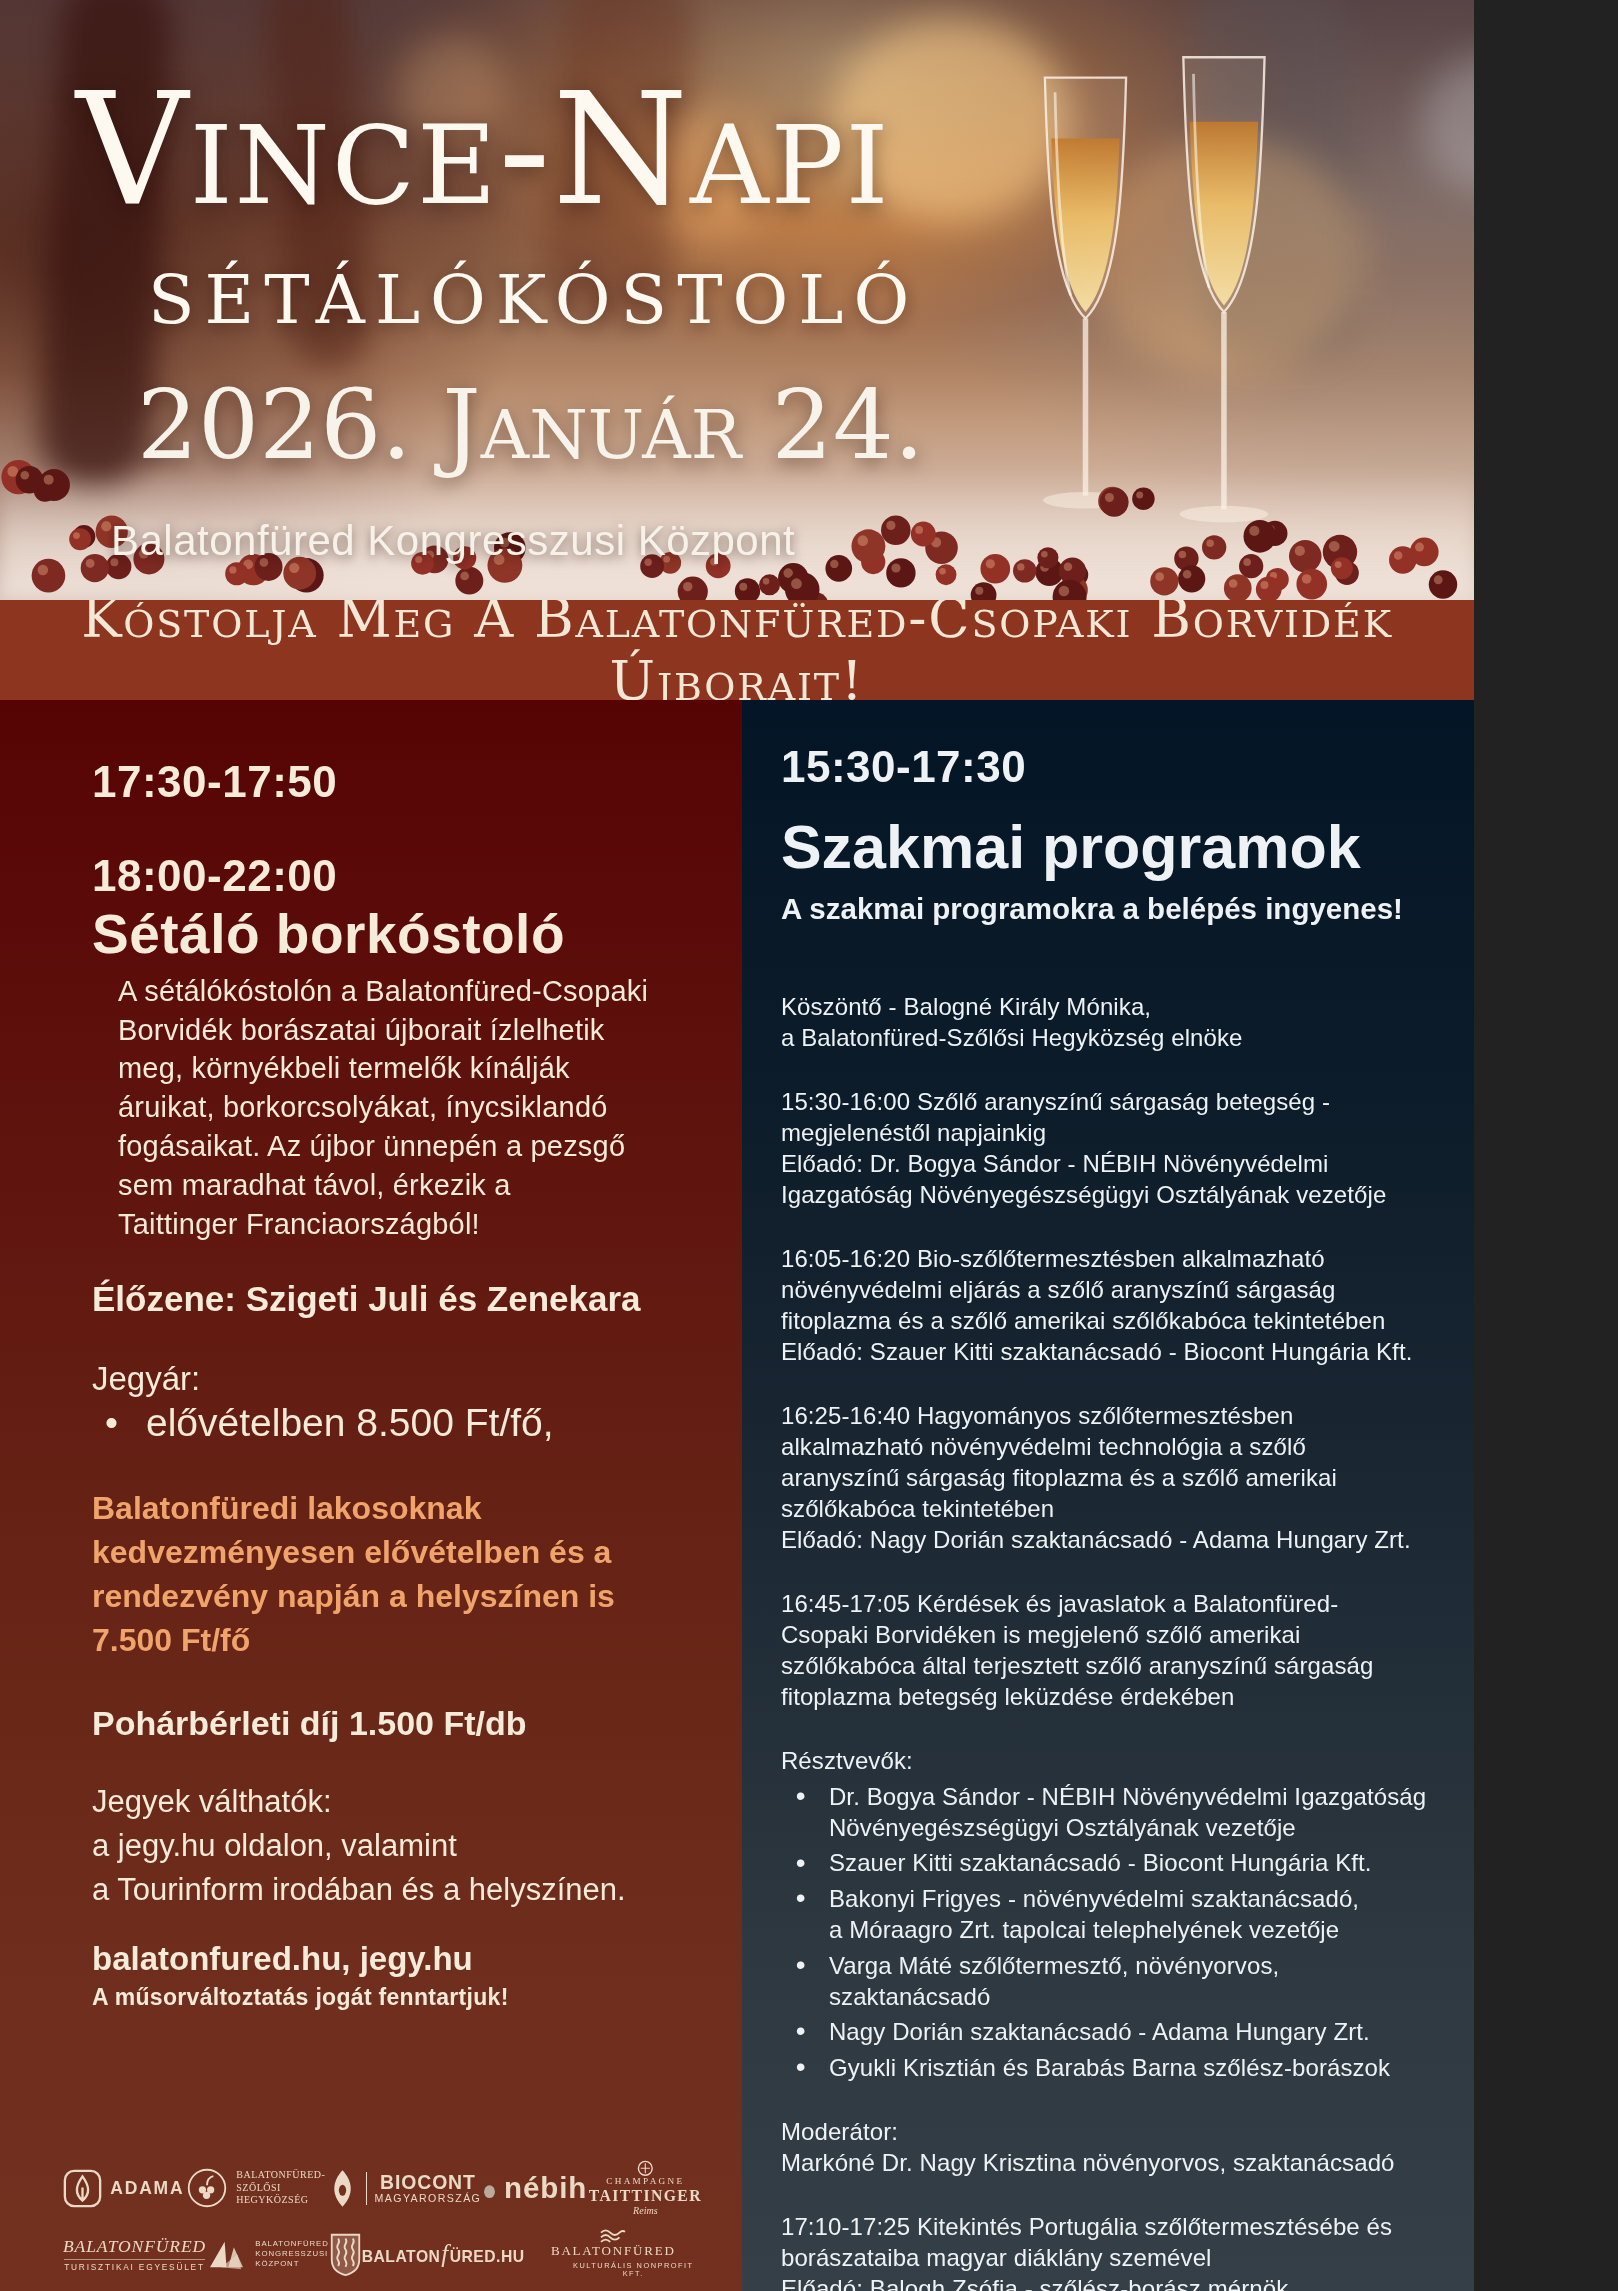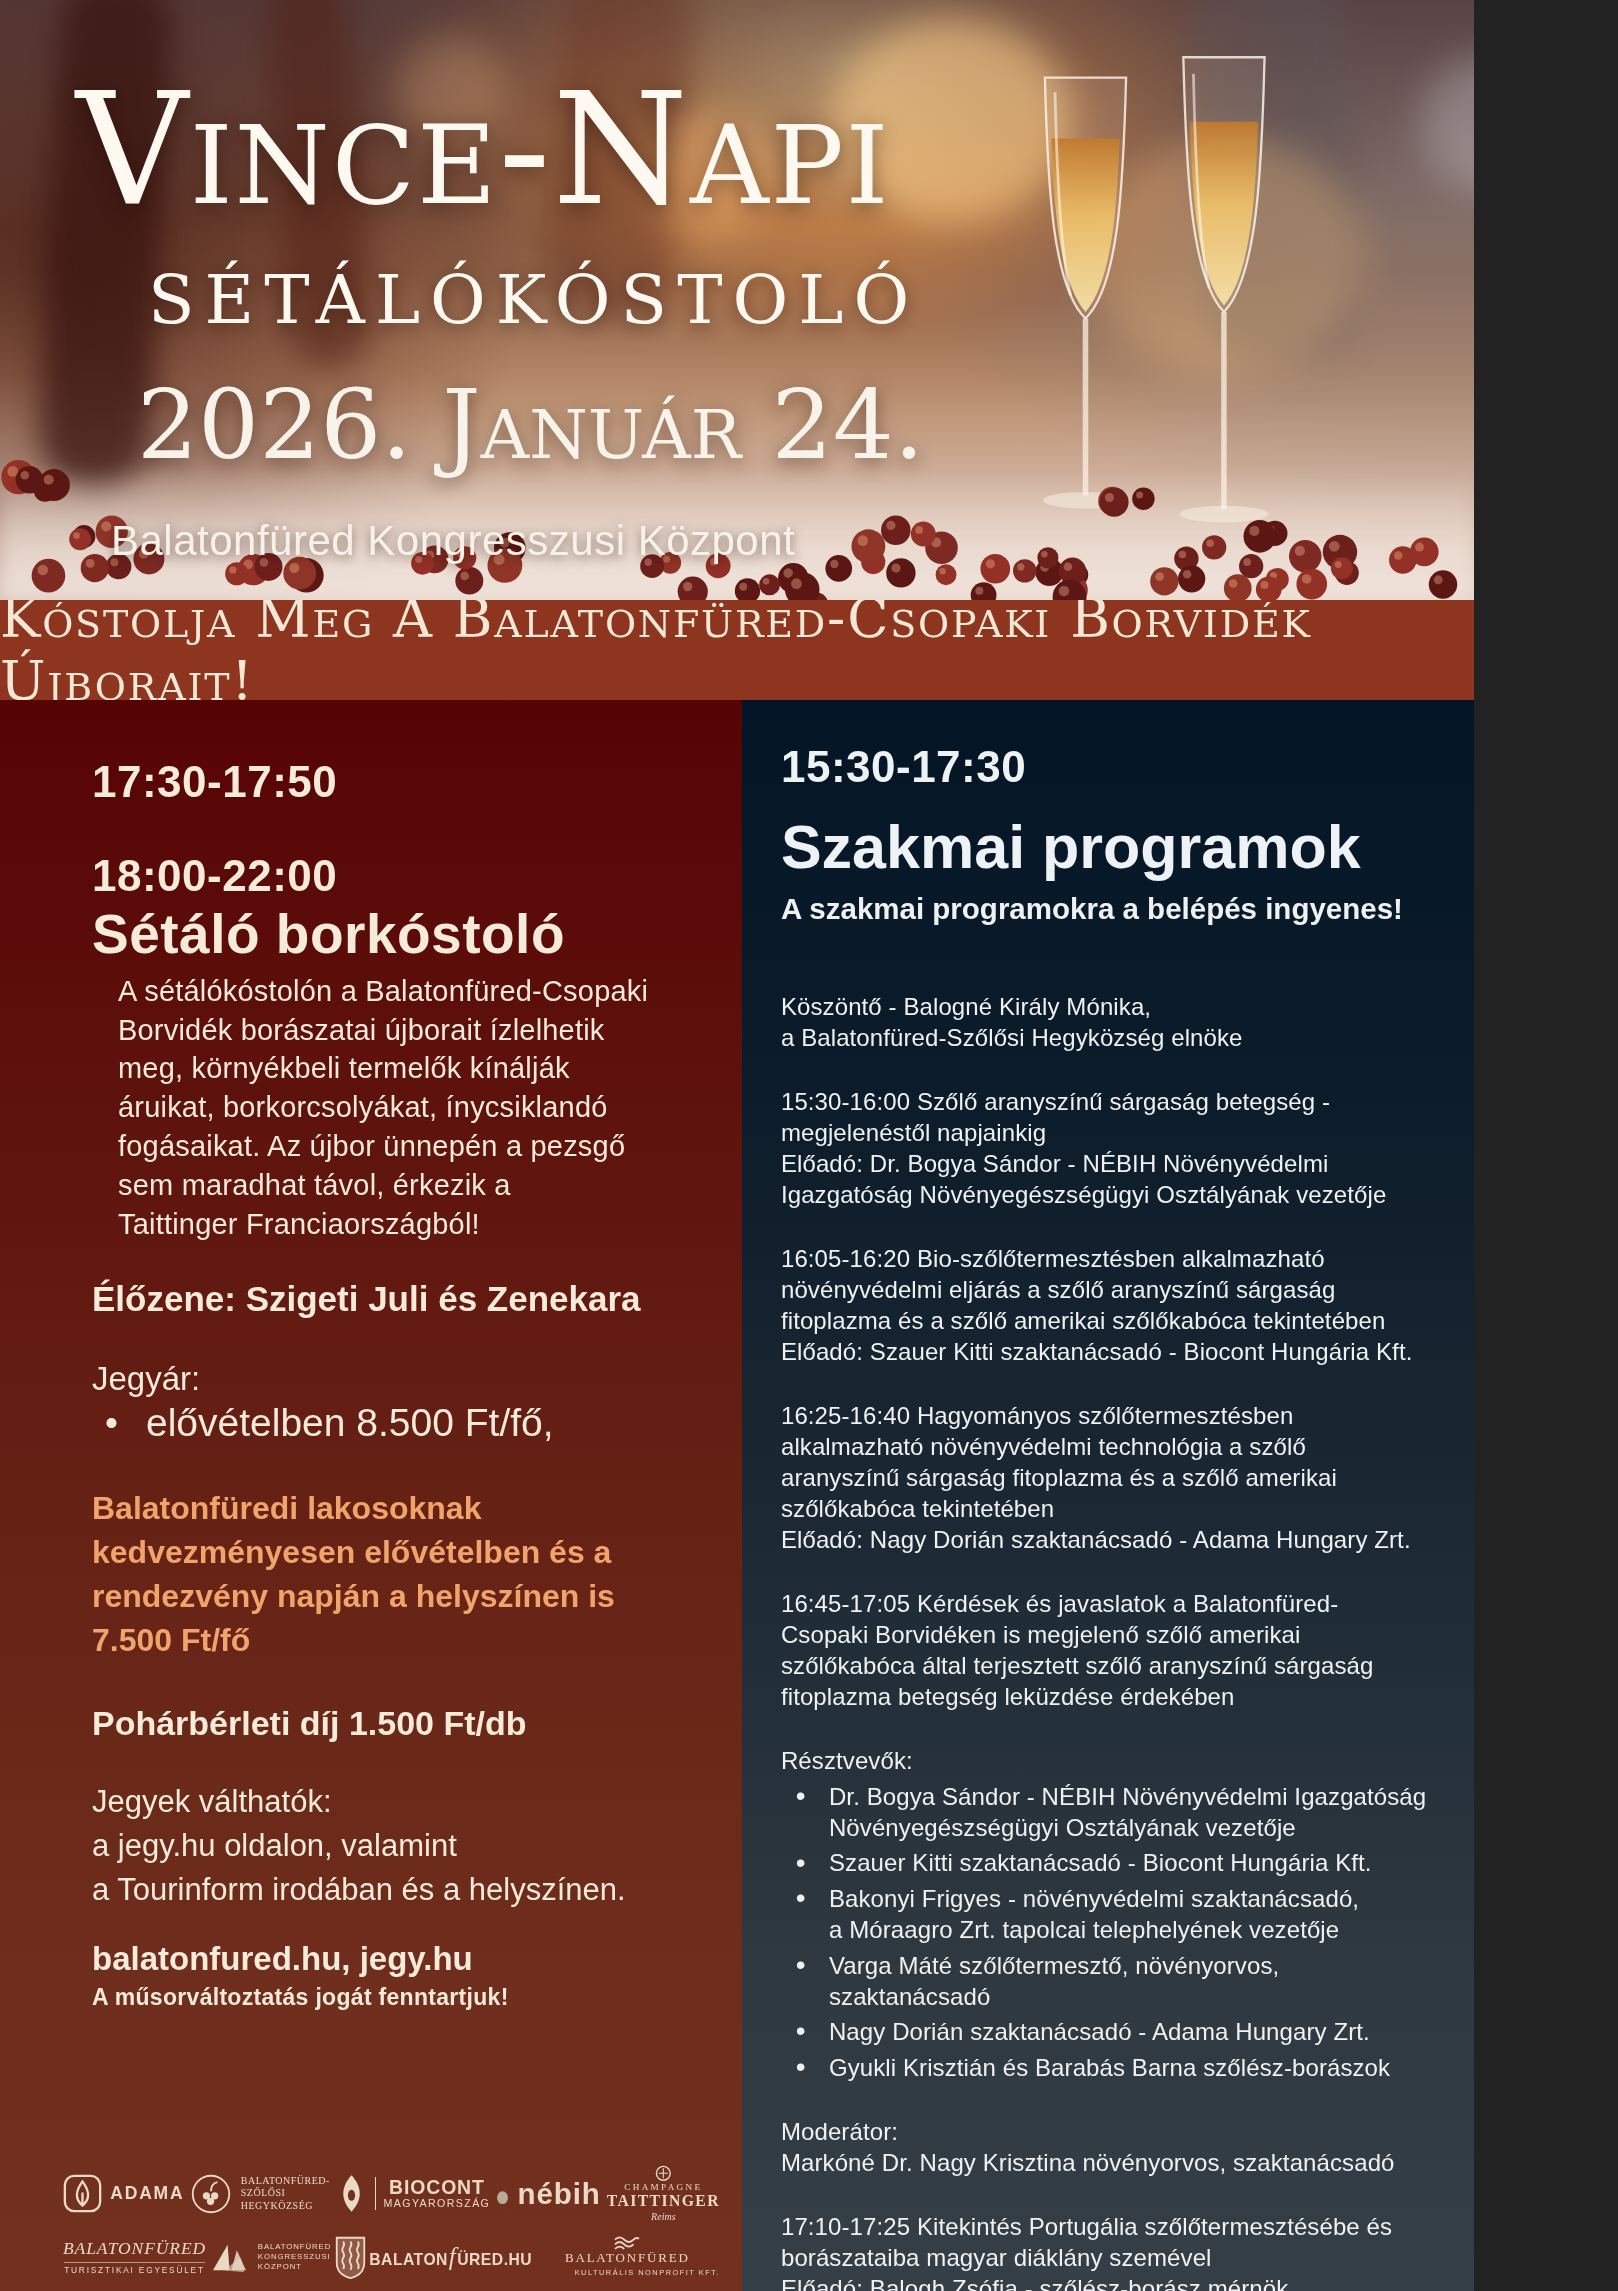--- a/index.html
+++ b/index.html
@@ -57,21 +57,21 @@
     text-shadow:0 2.8px 11px rgba(40,12,6,.55);
   }
 
   
   .banner{
     width:100%;height:100px;background:#8e3520;
     display:flex;align-items:center;justify-content:center;
   }
   .banner span{
     font-family:"DejaVu Serif","Liberation Serif",serif;
-    font-variant:small-caps;font-size:54px;letter-spacing:1.8px;color:#f3e7d5;
+    font-variant:small-caps;font-size:54px;letter-spacing:1.8px;color:#f3e7d5;text-align:center;
   }
 
   
   .columns{display:flex;width:100%;height:1592px;}
   .col-left{
     position:relative;width:810px;height:100%;overflow:hidden;box-sizing:border-box;
     padding:59px 52px 12px 92px;color:#f6ead9;
     background:linear-gradient(180deg,#560304 0%,#5d100c 22%,#672416 55%,#6f2e1e 82%,#73301f 100%);
   }
   .col-right{
@@ -99,21 +99,21 @@
   
   .r-title{font-weight:700;font-size:61px;line-height:1.1;margin-top:24px;}
   .r-sub{margin-top:11px;font-size:29.5px;font-weight:700;}
   .r-block{margin-top:33px;font-size:24px;line-height:31px;letter-spacing:0.1px;}
   .r-first{margin-top:65px;}
   ul.rdots{list-style:none;margin:3.7px 0 0 0;padding:0;}
   ul.rdots li{position:relative;padding-left:48px;font-size:24px;line-height:31px;margin-top:4.6px;}
   ul.rdots li::before{content:"•";position:absolute;left:14.8px;top:-0.9px;font-size:28px;}
 
   
-  .logos{position:absolute;left:63px;right:22px;bottom:13px;color:#ead9c5;}
+  .logos{position:absolute;left:63px;right:40px;bottom:13px;color:#ead9c5;}
   .logo-row{display:flex;align-items:center;justify-content:space-between;}
   .logo-row + .logo-row{margin-top:13px;}
   .logo{display:flex;align-items:center;gap:8.3px;}
   .logo svg{flex:none;display:block;}
   .lg-stack{display:flex;flex-direction:column;align-items:center;line-height:1.15;text-align:center;}
   .adama-txt{font-size:17.5px;font-weight:700;letter-spacing:1.8px;}
   .tiny-serif{font-family:"Liberation Serif",serif;font-size:10px;letter-spacing:0.5px;line-height:1.25;text-align:left;}
   .biocont-block{border-left:1.8px solid #ead9c5;padding-left:7.4px;line-height:1.1;}
   .biocont-a{font-size:19.4px;font-weight:700;letter-spacing:0.9px;}
   .biocont-b{font-size:10.6px;letter-spacing:1.4px;}

